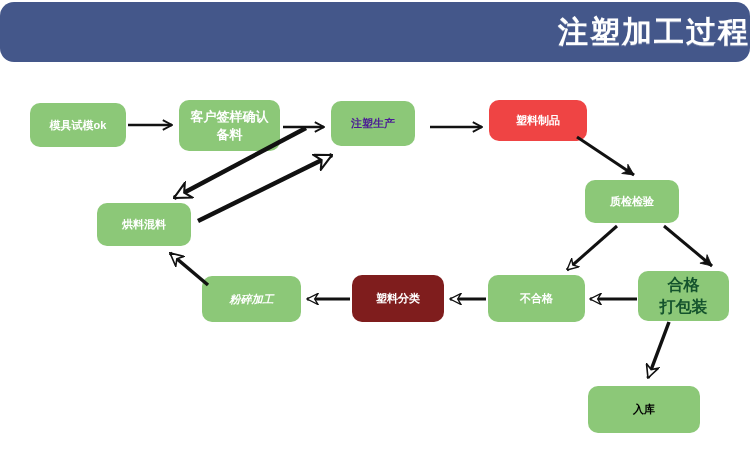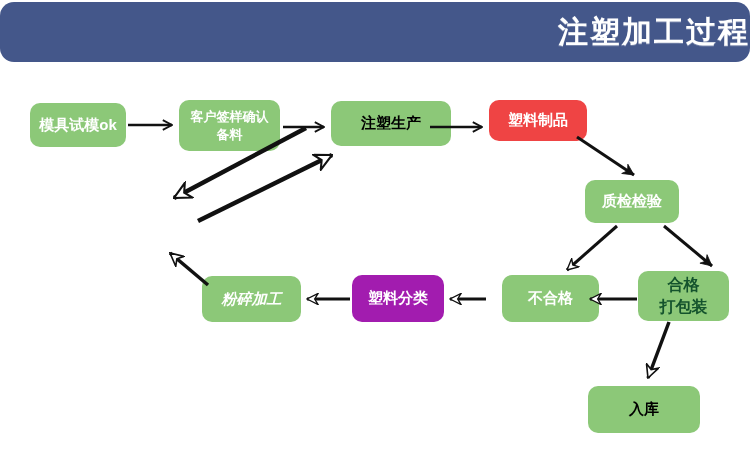--- a/index.html
+++ b/index.html
@@ -12,56 +12,57 @@
     border-radius:14px;display:flex;align-items:center;
     box-sizing:border-box;padding-left:14px;justify-content:flex-end;
   }
   .titlebar h1{
     margin:0;font-size:30px;font-weight:bold;letter-spacing:2px;
     text-shadow:0 1px 0 rgba(255,255,255,0.25);
   }
   .node{
     position:absolute;border-radius:10px;
     display:flex;align-items:center;justify-content:center;text-align:center;
-    font-size:15px;font-weight:bold;line-height:1.35;
+    font-size:11px;font-weight:bold;line-height:1.35;
     white-space:pre-line;box-sizing:border-box;padding:2px 4px;
   }
   .arrows{position:absolute;left:0;top:0;pointer-events:none;}
 </style>
 </head>
 <body>
 
 <div class="canvas">
 
   <div class="titlebar" style="background:#44578a;">
     <h1 style="color:#ffffff;">注塑加工过程</h1>
   </div>
 
   <div class="node" style="left:30px;top:103px;width:96px;height:44px;background:#8cc878;color:#fff;">模具试模ok</div>
 
   <div class="node" style="left:179px;top:100px;width:101px;height:51px;background:#8cc878;color:#fff;font-size:13px;">客户签样确认
 备料</div>
 
-  <div class="node" style="left:331px;top:101px;width:120px;height:45px;background:#8cc878;color:#000000;">注塑生产</div>
+  <div class="node" style="left:331px;top:101px;width:84px;height:45px;background:#8cc878;color:#4c1d95;">注塑生产</div>
 
   <div class="node" style="left:489px;top:100px;width:98px;height:41px;background:#ef4444;color:#fff;">塑料制品</div>
 
   <div class="node" style="left:585px;top:180px;width:94px;height:43px;background:#8cc878;color:#fff;">质检检验</div>
 
   <div class="node" style="left:638px;top:271px;width:91px;height:50px;background:#8cc878;color:#14532d;font-size:16px;">合格
 打包装</div>
 
   <div class="node" style="left:588px;top:386px;width:112px;height:47px;background:#8cc878;color:#000000;">入库</div>
 
-  <div class="node" style="left:488px;top:275px;width:97px;height:47px;background:#8cc878;color:#fff;margin-left:14px;">不合格</div>
+  <div class="node" style="left:488px;top:275px;width:97px;height:47px;background:#8cc878;color:#fff;">不合格</div>
 
-  <div class="node" style="left:352px;top:275px;width:92px;height:47px;background:#a21caf;color:#fff;">塑料分类</div>
+  <div class="node" style="left:352px;top:275px;width:92px;height:47px;background:#7f1d1d;color:#fff;">塑料分类</div>
 
   <div class="node" style="left:202px;top:276px;width:99px;height:46px;background:#8cc878;color:#fff;font-style:italic;">粉碎加工</div>
 
+  <div class="node" style="left:97px;top:203px;width:94px;height:43px;background:#8cc878;color:#fff;">烘料混料</div>
 
   <svg class="arrows" width="750" height="450" viewBox="0 0 750 450">
     <defs>
       <marker id="mV" viewBox="0 0 10 10" refX="9" refY="5" markerWidth="5" markerHeight="5" orient="auto">
         <path d="M1,0.8 L9,5 L1,9.2" fill="none" stroke="#111" stroke-width="1.6"></path>
       </marker>
       <marker id="mFill" viewBox="0 0 10 10" refX="9.5" refY="5" markerWidth="4.2" markerHeight="4.2" orient="auto">
         <path d="M9.5,5 L0.7,0.6 L3.4,5 L0.7,9.4 Z" fill="#111" stroke="#111" stroke-width="0.6"></path>
       </marker>
       <marker id="mOpen" viewBox="0 0 10 10" refX="9.5" refY="5" markerWidth="4.2" markerHeight="4.2" orient="auto">

